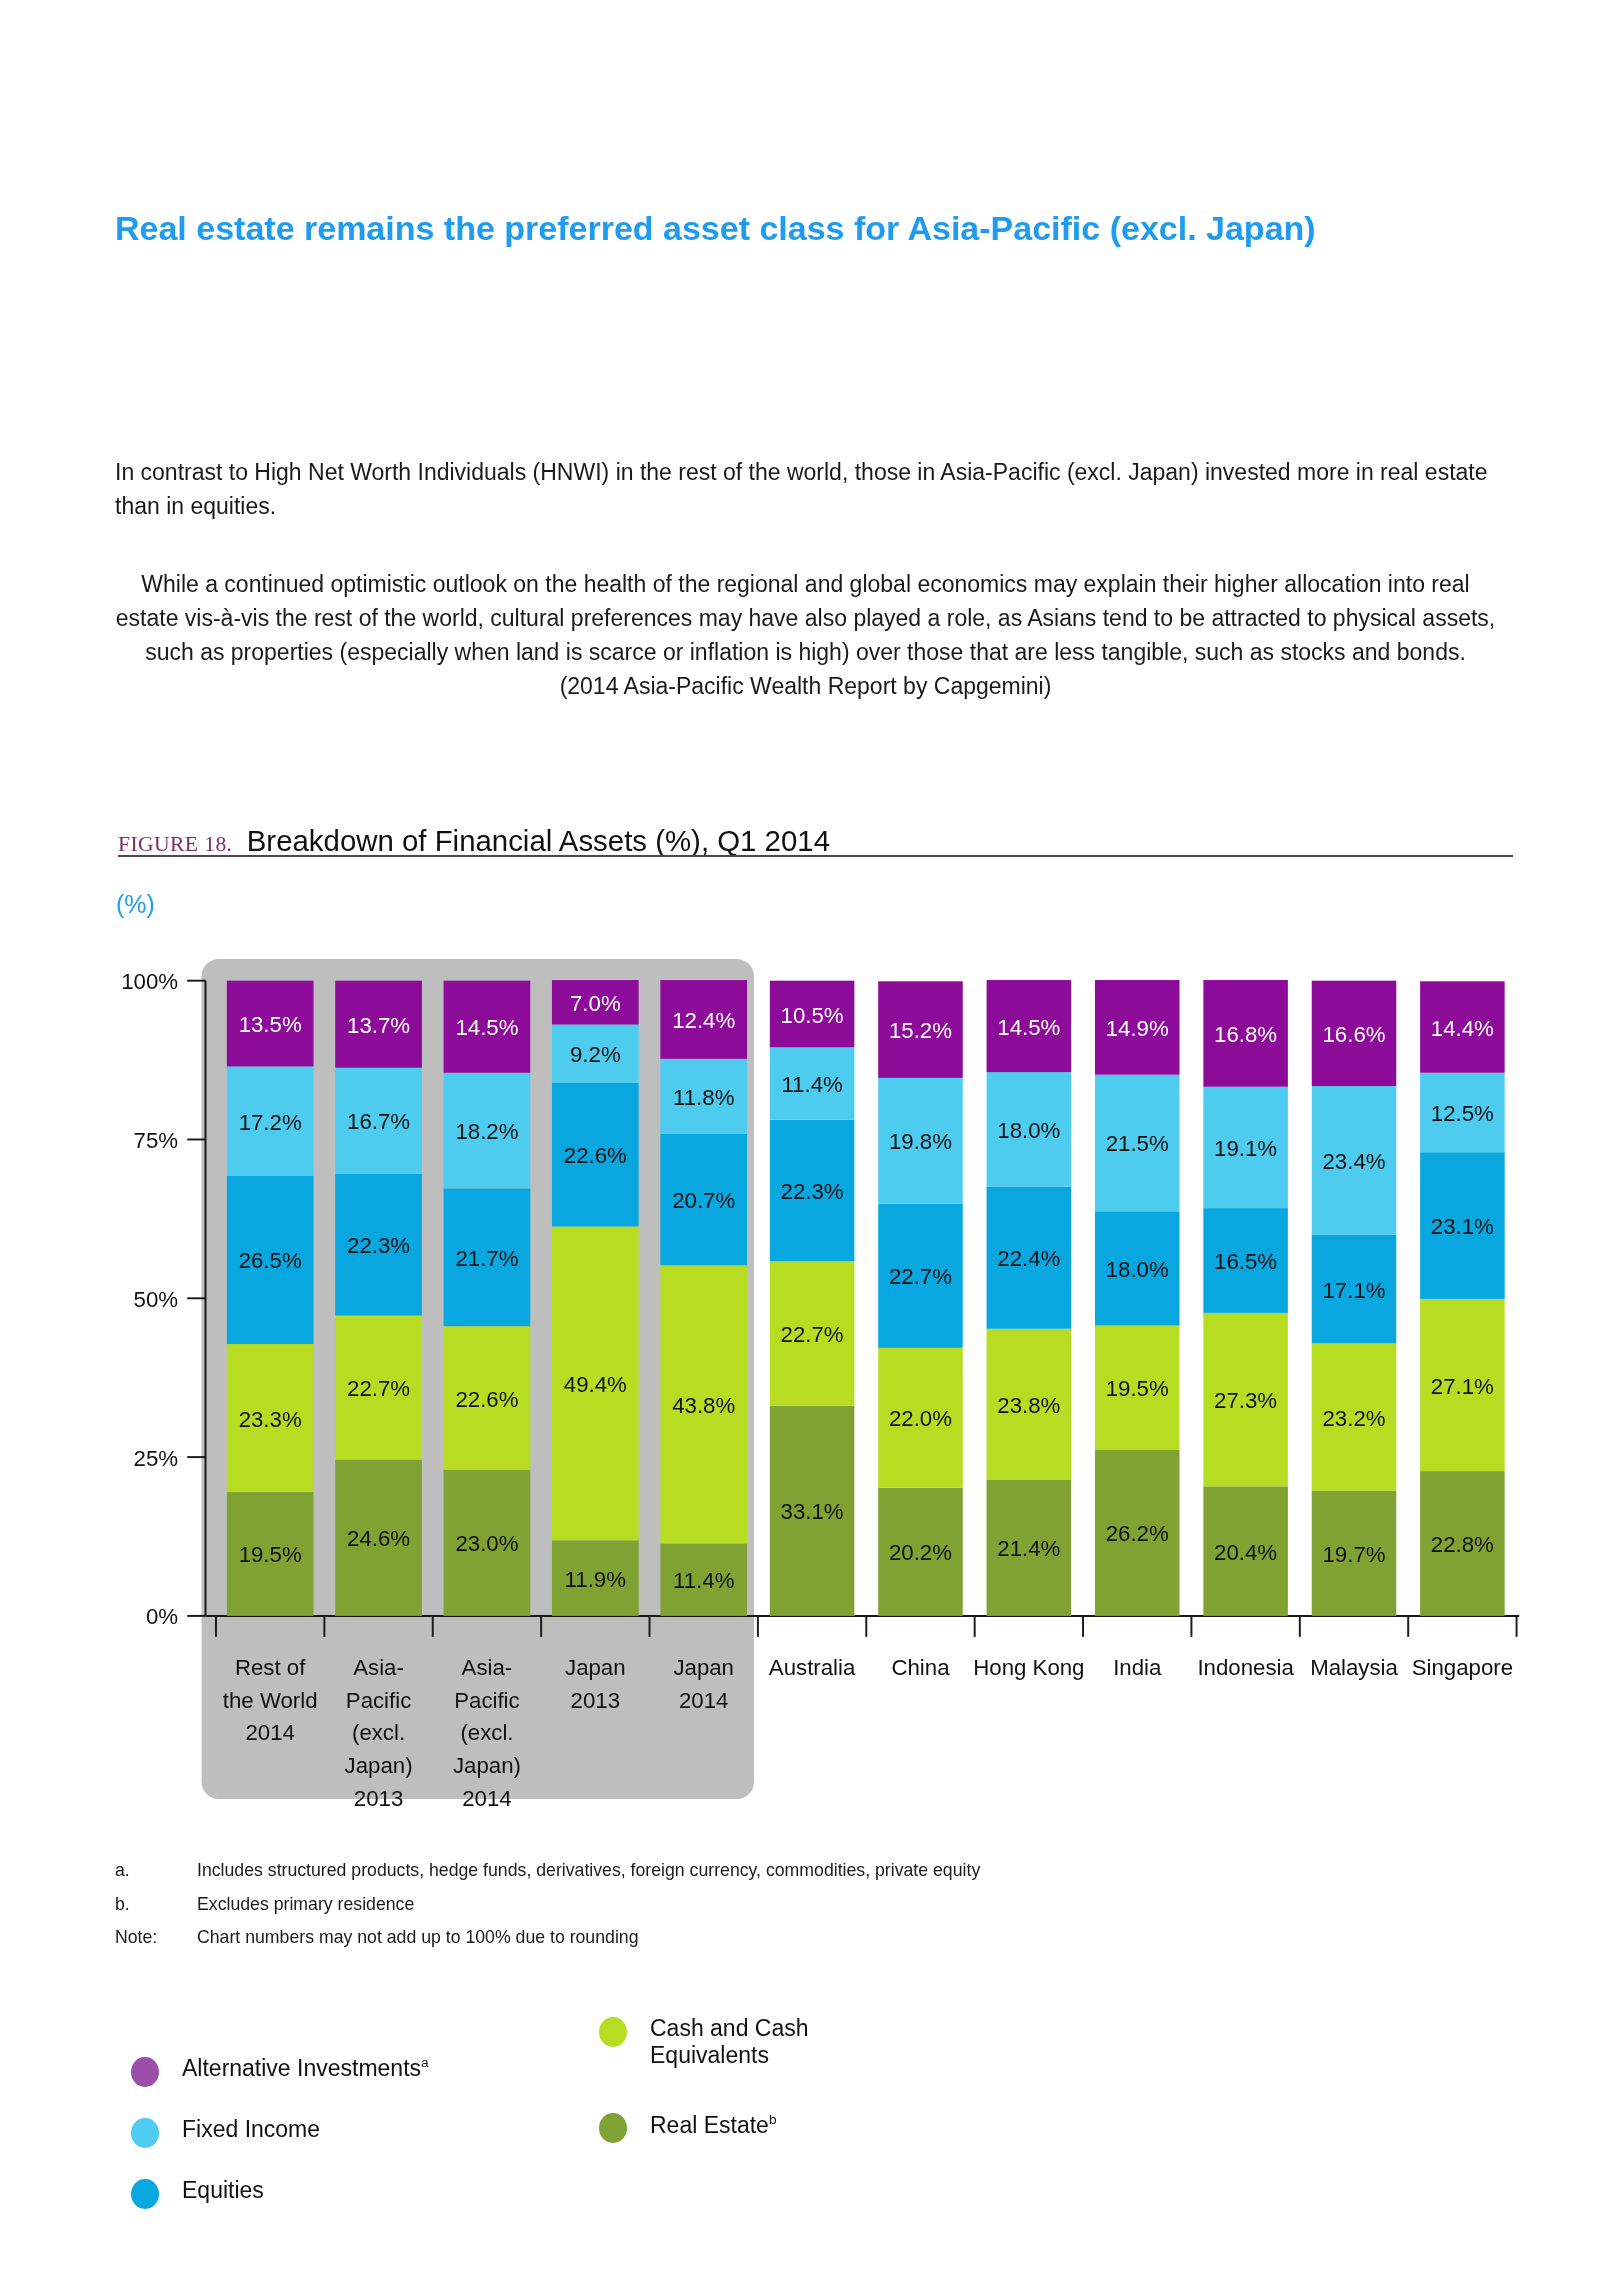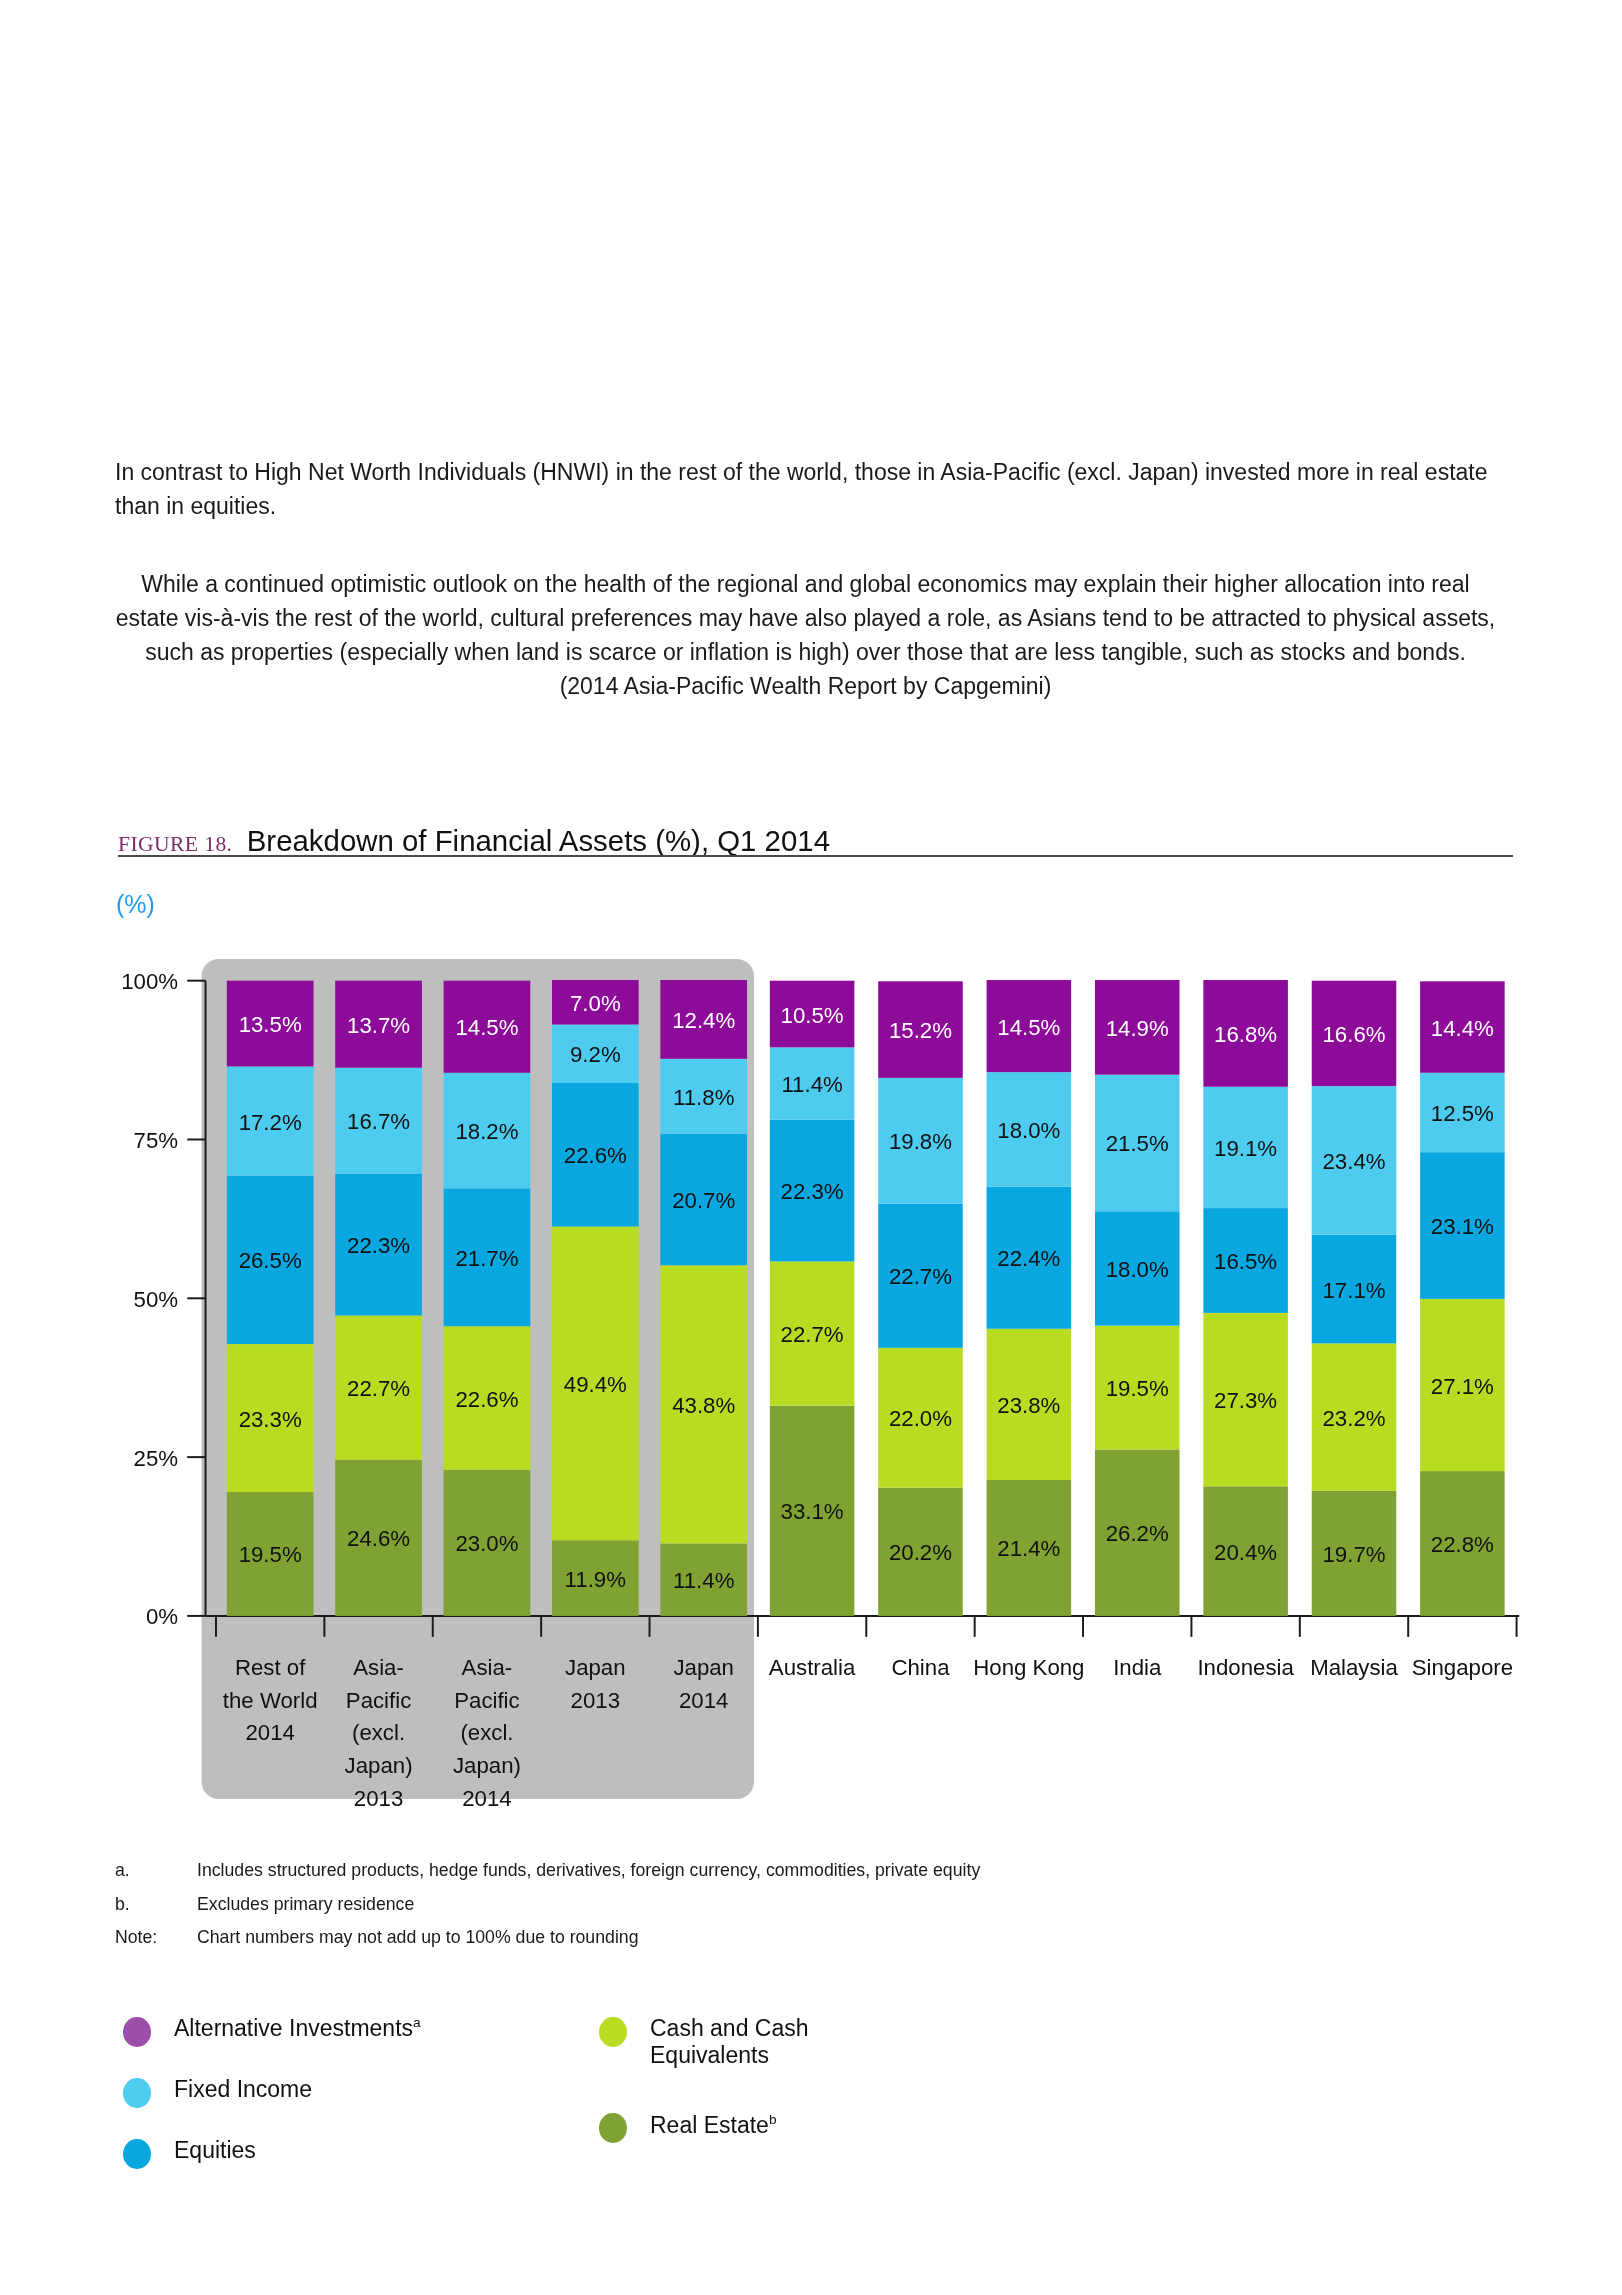--- a/index.html
+++ b/index.html
@@ -61,38 +61,39 @@
 
   
   .notes { position:absolute; left:115px; top:1860px; width:1309px; font-size:17.7px; color:#1a1a1a; }
   .noterow { display:flex; margin-bottom:12.4px; line-height:1.2; }
   .notekey { width:82px; flex:0 0 82px; }
   .notetxt { flex:1 1 auto; }
 
   
   .legend { position:absolute; left:115px; top:2014px; width:851px; }
   .legcol { position:absolute; top:0; }
-  .legcol.c1 { left:8px; }
+  .legcol.c1 { left:16px;margin-top:40px; }
   .legcol.c2 { left:484px; }
   .legitem { position:relative; margin-bottom:31px; min-height:30px; }
   .legdot {
     position:absolute; left:0; top:2.6px;
     width:27.5px; height:30px; border-radius:50%;
   }
   .legtxt {
     margin-left:51px; font-size:23px; color:#111; line-height:1.18;
     display:block; padding-top:1.3px;
   }
   .sup { font-size:13.7px; vertical-align:super; }
 </style>
 </head>
 <body>
 
 <div class="page">
 
+  <div class="h2">Real estate remains the preferred asset class for Asia-Pacific (excl. Japan)</div>
 
   <p class="para p1">In contrast to High Net Worth Individuals (HNWI) in the rest of the world, those in Asia-Pacific (excl. Japan) invested more in real estate than in equities.</p>
   <p class="para p2">While a continued optimistic outlook on the health of the regional and global economics may explain their higher allocation into real estate vis-à-vis the rest of the world, cultural preferences may have also played a role, as Asians tend to be attracted to physical assets, such as properties (especially when land is scarce or inflation is high) over those that are less tangible, such as stocks and bonds. (2014 Asia-Pacific Wealth Report by Capgemini)</p>
 
   <div class="figwrap">
     <span class="figno">FIGURE 18.</span><span class="figtitle">Breakdown of Financial Assets (%), Q1 2014</span>
   </div>
   <div class="figrule"></div>
   <div class="pctlabel">(%)</div>
 

